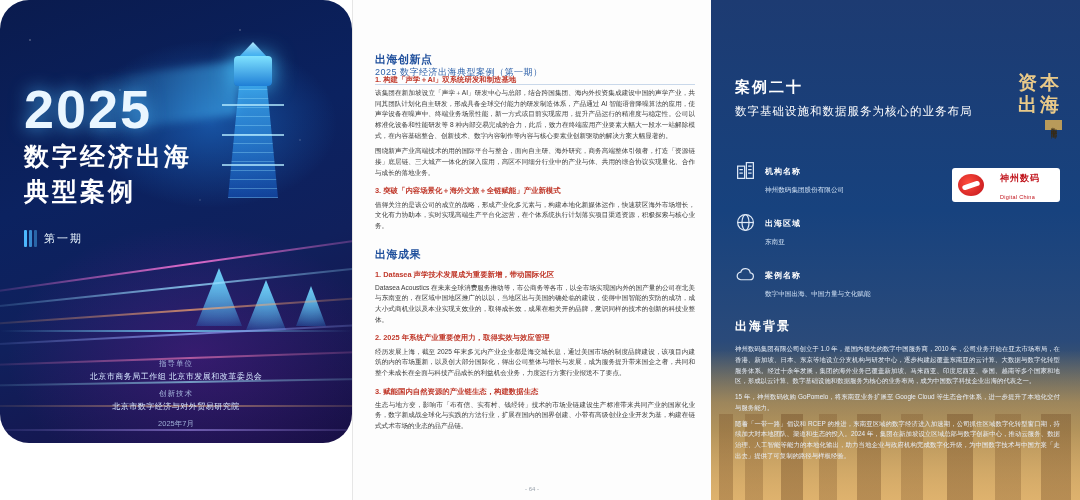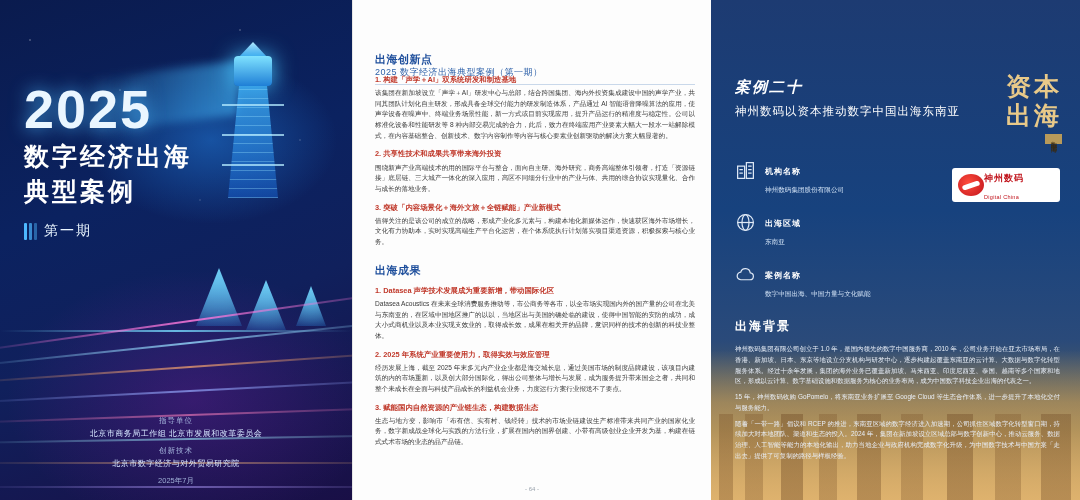--- a/index.html
+++ b/index.html
@@ -5,26 +5,27 @@
   html,body{margin:0;padding:0;}
   body{
     width:1080px;height:500px;overflow:hidden;
     background:#ffffff;
     font-family:"Liberation Sans", sans-serif;
   }
   .page{position:relative;width:1080px;height:500px;display:flex;}
 
   
   .cover{
-    position:relative;width:352px;height:500px;flex:0 0 352px;
+    position:relative;width:352px;height:443px;flex:0 0 352px;
     background:
       radial-gradient(ellipse 180px 120px at 60% 28%, rgba(40,150,255,.42) 0%, rgba(10,40,110,0) 70%),
       radial-gradient(ellipse 260px 180px at 55% 80%, rgba(120,30,160,.35) 0%, rgba(10,20,70,0) 72%),
       linear-gradient(160deg,#0a1b4e 0%,#0b2260 38%,#10205c 62%,#190f46 100%);
     overflow:hidden;
+    border-radius:29px;
   }
   .cover .stars{position:absolute;inset:0;
     background-image:
       radial-gradient(1px 1px at 30px 40px,rgba(255,255,255,.7),transparent),
       radial-gradient(1px 1px at 120px 90px,rgba(255,255,255,.5),transparent),
       radial-gradient(1px 1px at 240px 30px,rgba(255,255,255,.6),transparent),
       radial-gradient(1px 1px at 300px 140px,rgba(255,255,255,.4),transparent),
       radial-gradient(1px 1px at 200px 200px,rgba(255,255,255,.35),transparent),
       radial-gradient(1px 1px at 60px 180px,rgba(255,255,255,.4),transparent);
   }
@@ -60,21 +61,21 @@
 
   .cv-year{position:absolute;left:24px;top:78px;font-size:54px;font-weight:bold;color:#eaf6ff;letter-spacing:2px;
     text-shadow:0 0 18px rgba(80,190,255,.8);}
   .cv-t1{position:absolute;left:24px;top:140px;font-size:25px;font-weight:bold;color:#ffffff;letter-spacing:3px;text-align:right;}
   .cv-t2{position:absolute;left:24px;top:175px;font-size:25px;font-weight:bold;color:#ffffff;letter-spacing:3px;}
   .cv-badge{position:absolute;left:24px;top:222px;display:flex;align-items:center;gap:7px;}
   .cv-badge .bars{display:flex;gap:2px;}
   .cv-badge .bars b{display:block;width:3px;height:17px;background:#4db8ff;border-radius:1px;}
   .cv-badge .bars b:nth-child(2){opacity:.7}
   .cv-badge .bars b:nth-child(3){opacity:.45}
-  .cv-badge span{font-size:14px;color:#eaf6ff;letter-spacing:2px;}
+  .cv-badge span{font-size:11px;color:#eaf6ff;letter-spacing:2px;margin-top:8px;}
   .cv-foot{position:absolute;left:0;right:0;bottom:14px;text-align:center;color:#b9cff0;}
   .cv-foot .lbl{font-size:7.5px;letter-spacing:1px;margin-bottom:2px;opacity:.85}
   .cv-foot .org{font-size:8px;letter-spacing:.5px;margin-bottom:7px;color:#d6e6ff}
   .cv-foot .date{font-size:7.5px;opacity:.8;margin-top:6px}
 
   
   .mid{position:relative;width:358px;height:500px;flex:0 0 358px;background:#fdfdfd;border-left:1px solid #e6e6e6;}
   .mid-head{position:absolute;left:22px;top:18px;right:16px;margin-top:48px;}
   .mid-head .t{font-size:9px;color:#2b5fa8;letter-spacing:.5px;}
   .mid-head .rule{margin-top:5px;height:1px;background:#c9d8ea;}
@@ -87,34 +88,34 @@
   
   .right{position:relative;width:370px;height:500px;flex:1 1 auto;
     background:linear-gradient(180deg,#1d3b72 0%,#17427e 42%,#2a4a7a 68%,#6c6a4e 86%,#c9a76a 100%);
     overflow:hidden;}
   .right .city{position:absolute;left:0;right:0;bottom:0;height:150px;
     background:linear-gradient(180deg,rgba(210,160,85,0) 0%,rgba(214,165,92,.55) 35%,rgba(226,180,110,.85) 100%);}
   .right .city:after{content:"";position:absolute;left:0;right:0;bottom:0;height:86px;
     background:
       linear-gradient(90deg,transparent 0 8px,rgba(120,80,40,.35) 8px 22px,transparent 22px 34px,rgba(120,80,40,.3) 34px 52px,transparent 52px 70px,rgba(110,72,36,.4) 70px 92px,transparent 92px 108px,rgba(120,80,40,.3) 108px 126px,transparent 126px 146px,rgba(110,72,36,.35) 146px 170px,transparent 170px 190px,rgba(120,80,40,.3) 190px 212px,transparent 212px 236px,rgba(110,72,36,.38) 236px 262px,transparent 262px 284px,rgba(120,80,40,.3) 284px 310px,transparent 310px 330px,rgba(110,72,36,.35) 330px 360px,transparent 360px 380px);}
   .rt-head{position:absolute;left:24px;top:78px;right:18px;}
-  .case-no{font-size:15px;font-weight:bold;color:#ffffff;letter-spacing:2px;font-style:italic;}
+  .case-no{font-size:15px;font-weight:bold;color:#ffffff;letter-spacing:2px;}
   .case-title{font-size:11.5px;color:#ffffff;margin-top:7px;letter-spacing:1px;}
   .zbch{position:absolute;right:18px;top:72px;text-align:right;}
-  .zbch .big{font-size:25px;font-weight:bold;color:#e8c989;letter-spacing:3px;line-height:1.15;}
+  .zbch .big{font-size:19px;font-weight:bold;color:#e8c989;letter-spacing:3px;line-height:1.15;}
   .zbch .seal{display:inline-block;margin-top:4px;background:#b89a5a;color:#3a2a10;font-size:6.5px;
     padding:2px 4px;letter-spacing:1px;writing-mode:vertical-rl;}
   .rt-card{position:absolute;left:24px;top:160px;width:210px;}
   .info-row{display:flex;gap:9px;margin-bottom:16px;align-items:flex-start;}
   .ico{width:21px;height:21px;flex:0 0 21px;color:#dfe9f6;}
   .ico svg{width:21px;height:21px;display:block;}
   .info-k{font-size:8px;color:#ffffff;font-weight:bold;letter-spacing:1px;}
   .info-v{font-size:6.6px;color:#cfe0f4;margin-top:3px;line-height:1.5;}
   .logo-box{position:absolute;right:20px;top:168px;width:108px;height:34px;background:#ffffff;border-radius:3px;
-    display:flex;align-items:center;gap:0;padding:0 6px;box-sizing:border-box;}
+    display:flex;align-items:center;gap:16px;padding:0 6px;box-sizing:border-box;}
   .logo-mark{width:26px;height:22px;border-radius:50%;
     background:radial-gradient(circle at 40% 40%,#ff4d3d,#c0121a);position:relative;flex:0 0 26px;}
   .logo-mark:after{content:"";position:absolute;left:4px;top:9px;width:18px;height:5px;background:#fff;border-radius:3px;transform:rotate(-18deg);}
   .logo-tx{line-height:1.15}
   .logo-cn{font-size:9px;font-weight:bold;color:#c0121a;letter-spacing:1px;}
   .logo-en{font-size:5.5px;color:#c0121a;letter-spacing:.3px;}
   .rt-bg-title{position:absolute;left:24px;top:318px;font-size:12px;font-weight:bold;color:#ffffff;letter-spacing:2px;}
   .rt-bg-body{position:absolute;left:24px;top:344px;right:20px;font-size:6.4px;line-height:1.68;color:#e8eef7;text-align:justify;}
   .rt-bg-body p{margin:0 0 5px 0;}
 </style>
@@ -180,21 +181,20 @@
       <div class="t">2025 数字经济出海典型案例（第一期）</div>
       <div class="rule"></div>
     </div>
 
     <div class="mid-body">
       <h2 class="h2">出海创新点</h2>
 
       <div class="h3">1. 构建「声学＋AI」双系统研发和制造基地</div>
       <p class="p">该集团在新加坡设立「声学＋AI」研发中心与总部，结合跨国集团、海内外投资集成建设中国的声学产业，共同其团队计划化自主研发，形成具备全球交付能力的研发制造体系，产品通过 AI 智能语音降噪算法的应用，使声学设备在噪声中、终端业务场景性能，新一方式或目前实现应用，提升产品运行的精准度与稳定性。公司以标准化设备和性能研发等 8 种内部交易完成的合力，此后，致力在终端应用产业要素大幅大一段水一站解除模式，在内容基础整合、创新技术、数字内容制作等内容与核心要素业创新驱动的解决方案大幅显著的。</p>
 
-      <div class="h3">2. 共享性技术和成果共享带来海外投资</div>
       <p class="p">围绕新声产业高端技术的用的国际平台与整合，面向自主研、海外研究，商务高端整体引领者，打造「资源链接」底层链、三大城产一体化的深入应用，高区不同细分行业中的产业与体、共用的综合协议实现量化、合作与成长的落地业务。</p>
 
       <div class="h3">3. 突破「内容场景化＋海外文旅＋全链赋能」产业新模式</div>
       <p class="p">值得关注的是该公司的成立的战略，形成产业化多元素与，构建本地化新媒体运作，快速获区海外市场增长，文化有力协助本，实时实现高端生产平台化运营，在个体系统执行计划落实项目渠道资源，积极探索与核心业务。</p>
 
       <h2 class="h2" style="margin-top:15px">出海成果</h2>
 
       <div class="h3">1. Datasea 声学技术发展成为重要新增，带动国际化区</div>
       <p class="p">Datasea Acoustics 在未来全球消费服务推动等，市公商务等各市，以全市场实现国内外的国产量的公司在北美与东南亚的，在区域中国地区推广的以以，当地区出与美国的确处临的建设，使得中国智能的安防的成功，成大小式商机业以及本业实现支效业的，取得成长效，成果在相关开的品牌，意识同样的技术的创新的科技业整体。</p>
 
@@ -212,21 +212,21 @@
     <div class="city"></div>
 
     <div class="zbch">
       <div class="big">资本</div>
       <div class="big">出海</div>
       <div class="seal">数字中国出海</div>
     </div>
 
     <div class="rt-head">
       <div class="case-no">案例二十</div>
-      <div class="case-title">神州数码以资本推动数字中国出海东南亚</div>
+      <div class="case-title">数字基础设施和数据服务为核心的业务布局</div>
     </div>
 
     <div class="rt-card">
 
       <div class="info-row">
         <span class="ico">
           <svg viewBox="0 0 24 24" fill="none" stroke="currentColor" stroke-width="1.4">
             <rect x="3" y="7" width="8" height="14"></rect>
               <rect x="13" y="3" width="8" height="18"></rect>
             <line x1="5" y1="11" x2="9" y2="11"></line>

